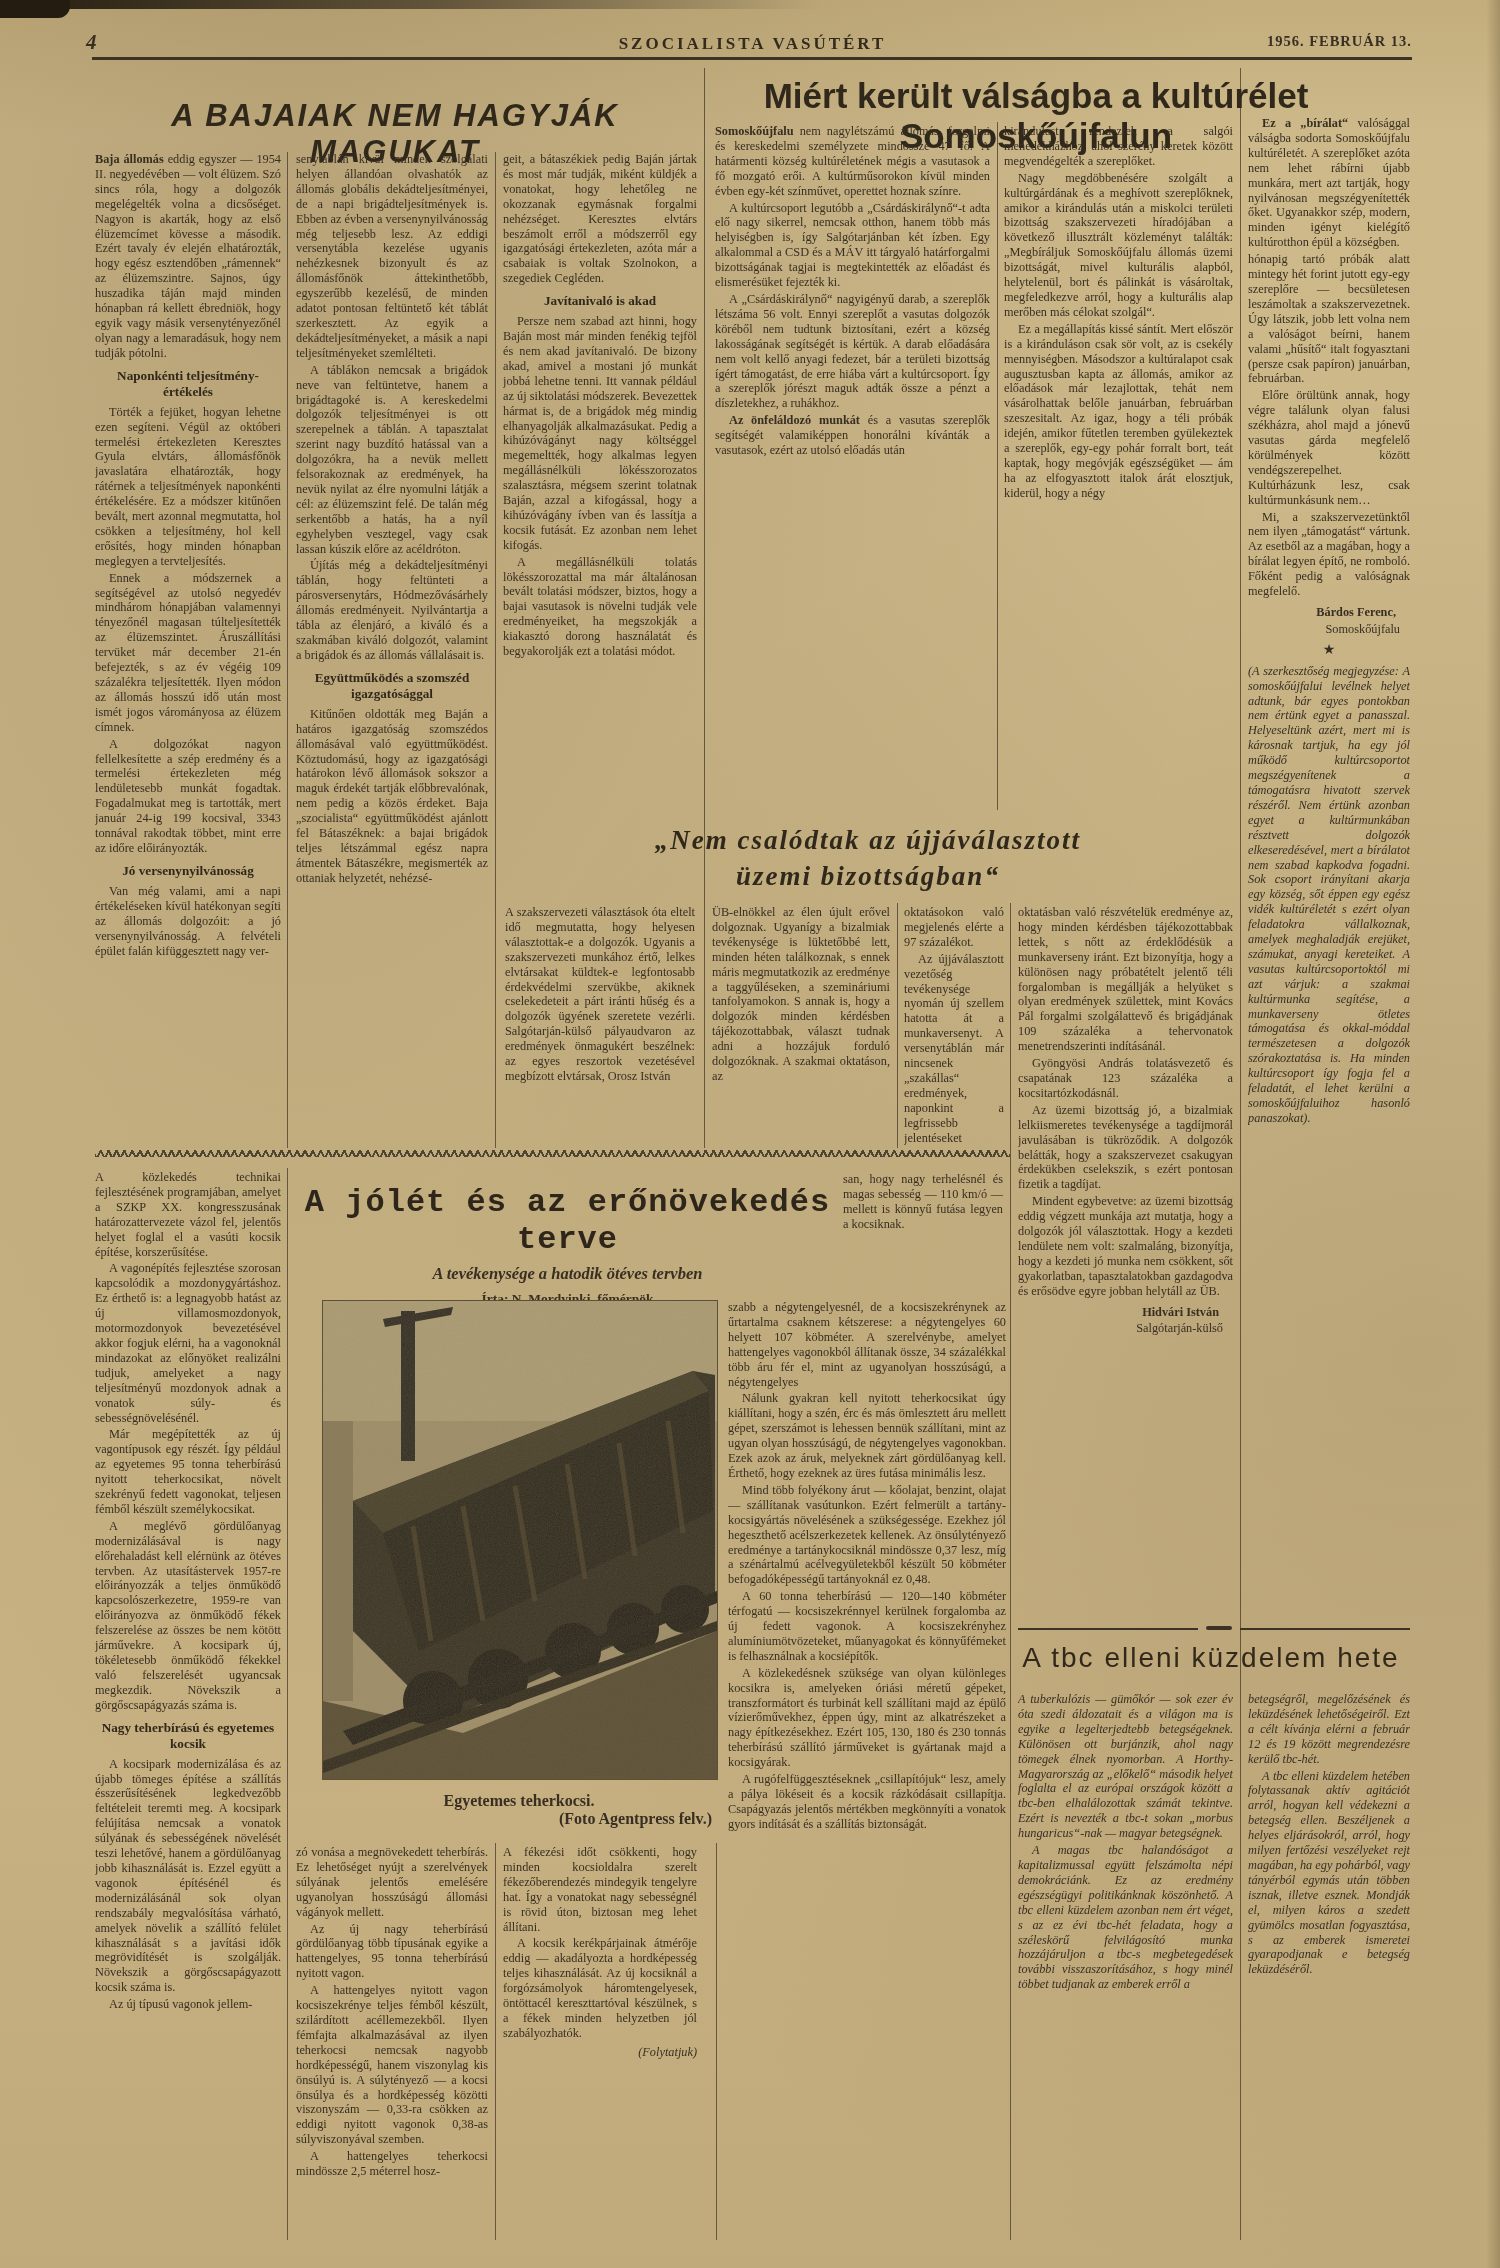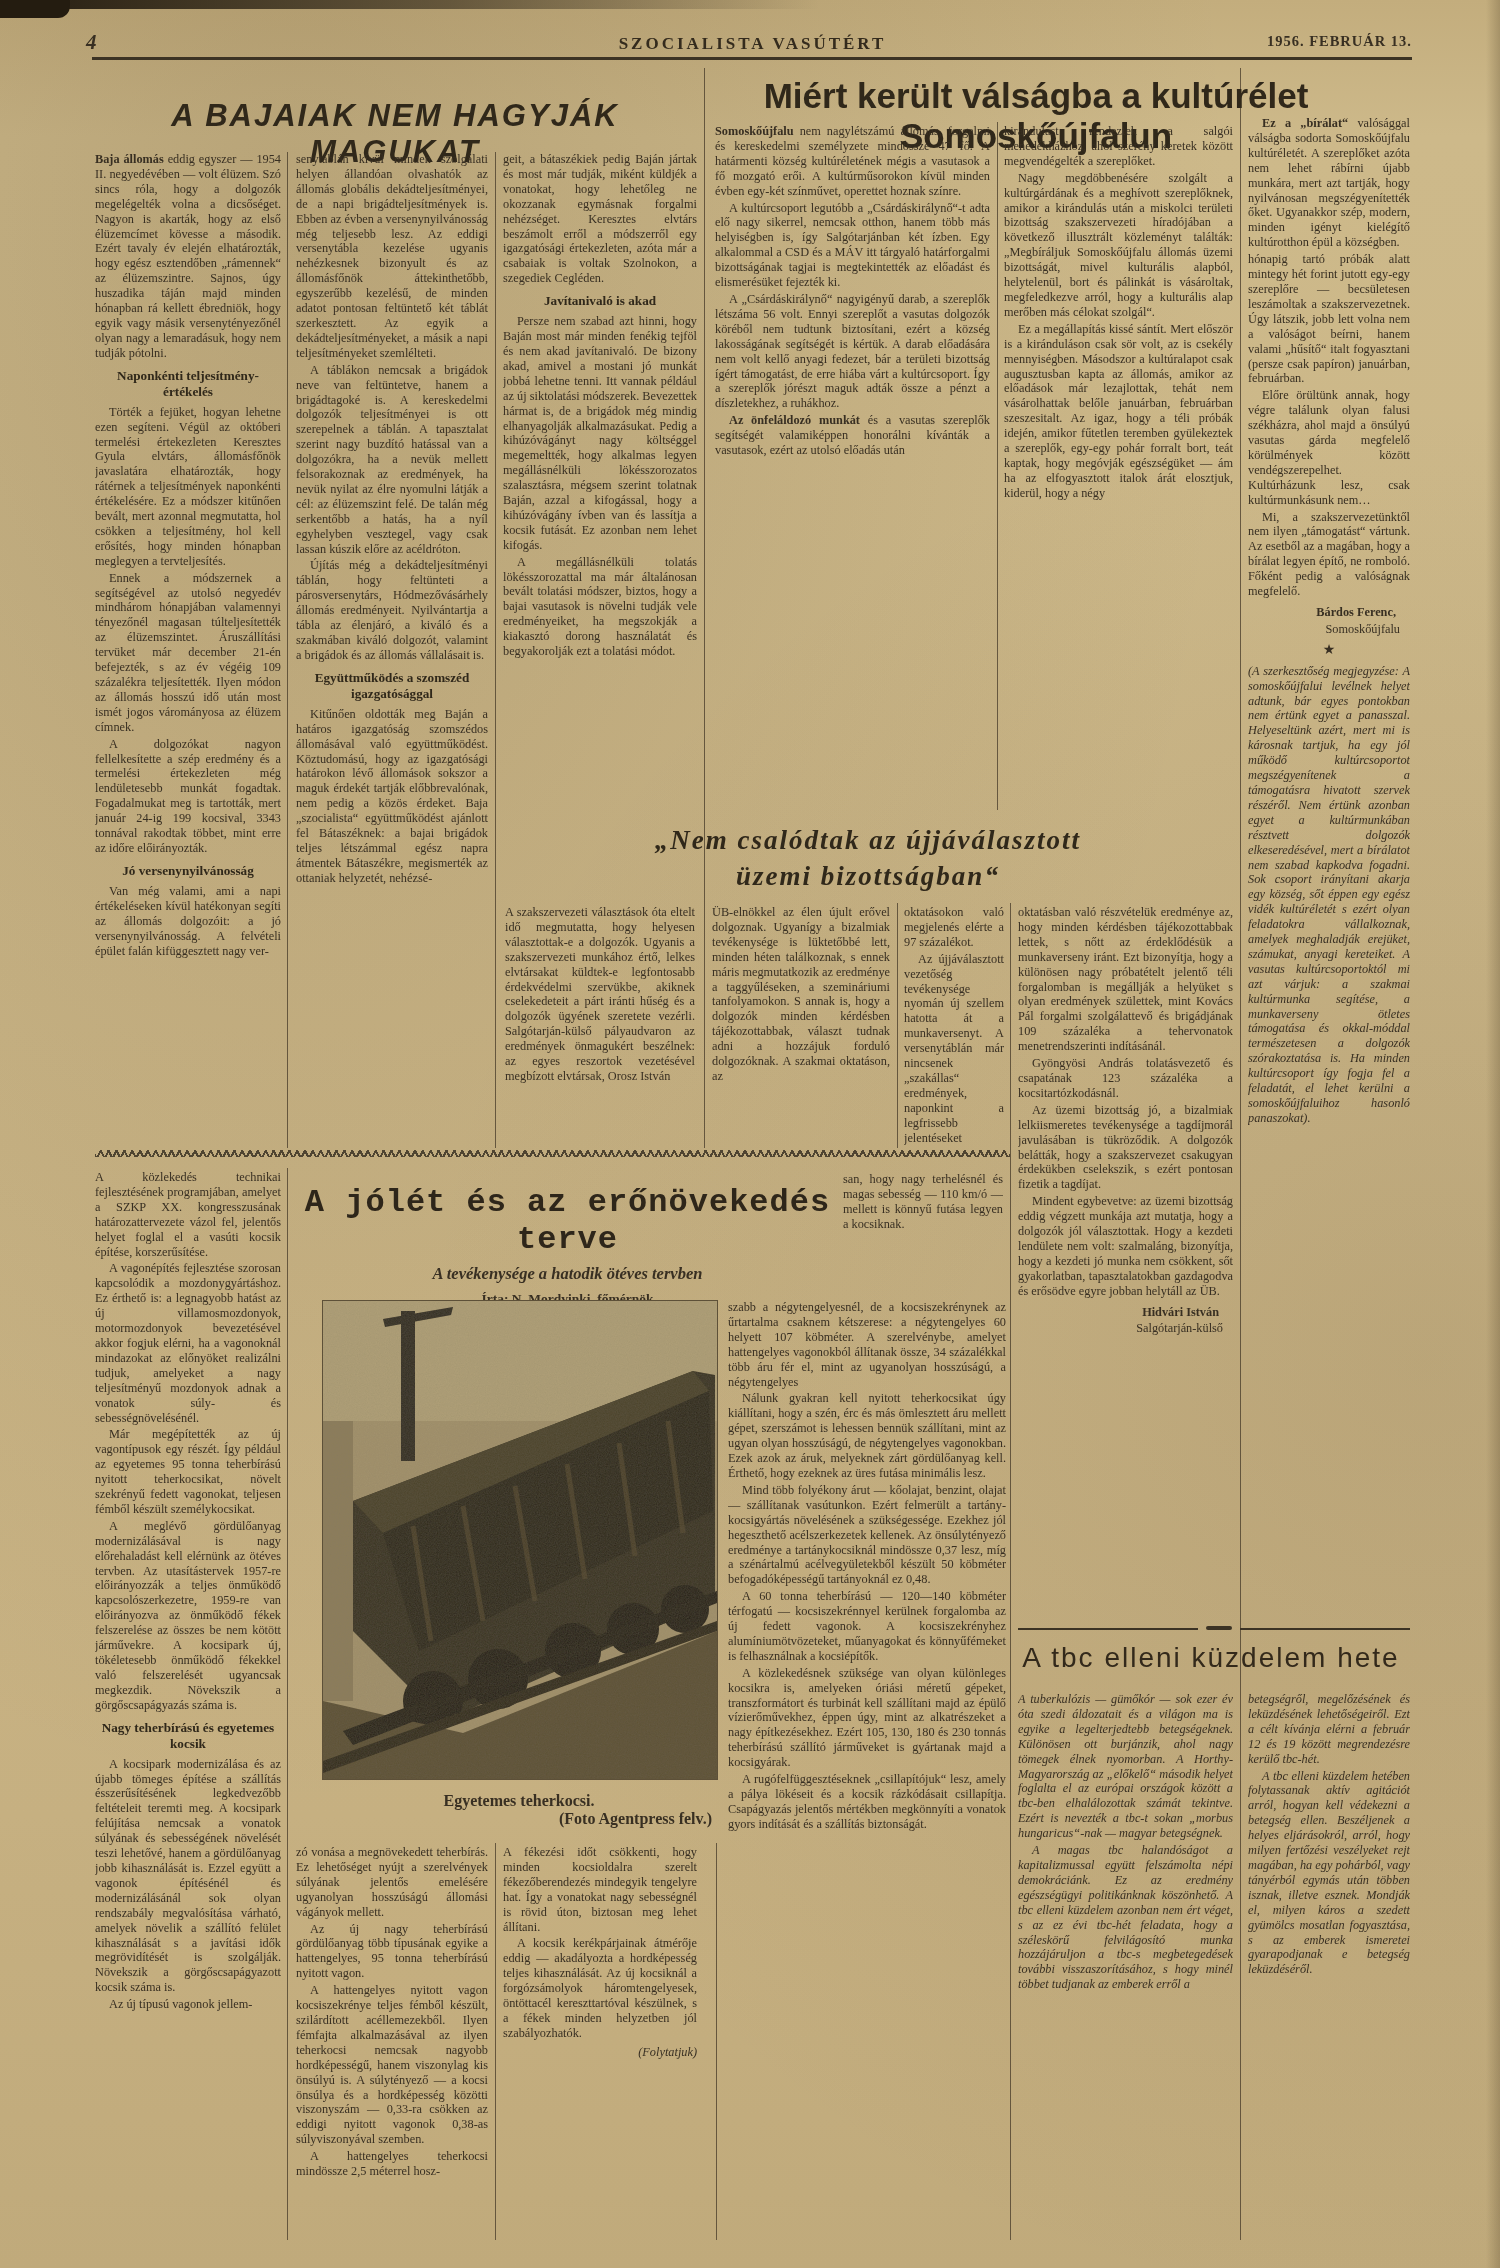--- a/index.html
+++ b/index.html
@@ -115,21 +115,21 @@
     <p class="para "><b class="lead">Az önfeláldozó munkát</b> és a vasutas szereplők segítségét valamiképpen honorálni kívánták a vasutasok, ezért az utolsó előadás után</p>
   </div>
 <div class="col" style="left:1004px;top:124px;width:229px;height:686px;">
     <p class="para noindent">kirándulást rendeztek a salgói menedékházhoz, ahol szerény keretek között megvendégelték a szereplőket.</p>
     <p class="para ">Nagy megdöbbenésére szolgált a kultúrgárdának és a meghívott szereplőknek, amikor a kirándulás után a miskolci területi bizottság szakszervezeti híradójában a következő illusztrált közleményt találták: „Megbíráljuk Somoskőújfalu állomás üzemi bizottságát, mivel kulturális alapból, helytelenül, bort és pálinkát is vásároltak, megfeledkezve arról, hogy a kulturális alap merőben más célokat szolgál“.</p>
     <p class="para ">Ez a megállapítás kissé sántít. Mert először is a kiránduláson csak sör volt, az is csekély mennyiségben. Másodszor a kultúralapot csak augusztusban kapta az állomás, amikor az előadások már lezajlottak, tehát nem vásárolhattak belőle januárban, februárban szeszesitalt. Az igaz, hogy a téli próbák idején, amikor fűtetlen teremben gyülekeztek a szereplők, egy-egy pohár forralt bort, teát kaptak, hogy megóvják egészségüket — ám ha az elfogyasztott italok árát elosztjuk, kiderül, hogy a négy</p>
   </div>
 <div class="col" style="left:1248px;top:116px;width:162px;height:1498px;">
     <p class="para "><b class="lead">Ez a „bírálat“</b> valósággal válságba sodorta Somoskőújfalu kultúréletét. A szereplőket azóta nem lehet rábírni újabb munkára, mert azt tartják, hogy nyilvánosan megszégyenítették őket. Ugyanakkor szép, modern, minden igényt kielégítő kultúrotthon épül a községben.</p>
     <p class="para noindent">hónapig tartó próbák alatt mintegy hét forint jutott egy-egy szereplőre — becsületesen leszámoltak a szakszervezetnek. Úgy látszik, jobb lett volna nem a valóságot beírni, hanem valami „hűsítő“ italt fogyasztani (persze csak papíron) januárban, februárban.</p>
-    <p class="para ">Előre örültünk annak, hogy végre találunk olyan falusi székházra, ahol majd a önsúlyú vasutas gárda megfelelő körülmények között vendégszerepelhet. Kultúrházunk lesz, csak kultúrmunkásunk nem…</p>
+    <p class="para ">Előre örültünk annak, hogy végre találunk olyan falusi székházra, ahol majd a jónevű vasutas gárda megfelelő körülmények között vendégszerepelhet. Kultúrházunk lesz, csak kultúrmunkásunk nem…</p>
     <p class="para ">Mi, a szakszervezetünktől nem ilyen „támogatást“ vártunk. Az esetből az a magában, hogy a bírálat legyen építő, ne romboló. Főként pedig a valóságnak megfelelő.</p>
     <p class="para sig">Bárdos Ferenc,</p>
     <p class="para sigsub">Somoskőújfalu</p>
     <p class="para star">★</p>
     <p class="para italic noindent">(A szerkesztőség megjegyzése: A somoskőújfalui levélnek helyet adtunk, bár egyes pontokban nem értünk egyet a panasszal. Helyeseltünk azért, mert mi is károsnak tartjuk, ha egy jól működő kultúrcsoportot megszégyenítenek a támogatásra hivatott szervek részéről. Nem értünk azonban egyet a kultúrmunkában résztvett dolgozók elkeseredésével, mert a bírálatot nem szabad kapkodva fogadni. Sok csoport irányítani akarja egy község, sőt éppen egy egész vidék kultúréletét s ezért olyan feladatokra vállalkoznak, amelyek meghaladják erejüket, számukat, anyagi kereteiket. A vasutas kultúrcsoportoktól mi azt várjuk: a szakmai kultúrmunka segítése, a munkaverseny ötletes támogatása és okkal-móddal természetesen a dolgozók szórakoztatása is. Ha minden kultúrcsoport így fogja fel a feladatát, el lehet kerülni a somoskőújfaluihoz hasonló panaszokat).</p>
   </div>
 
 <div class="abs headline-3" style="left:505px;top:822px;width:726px;text-align:center;">
   <div>„Nem csalódtak az újjáválasztott</div>
   <div>üzemi bizottságban“</div>

